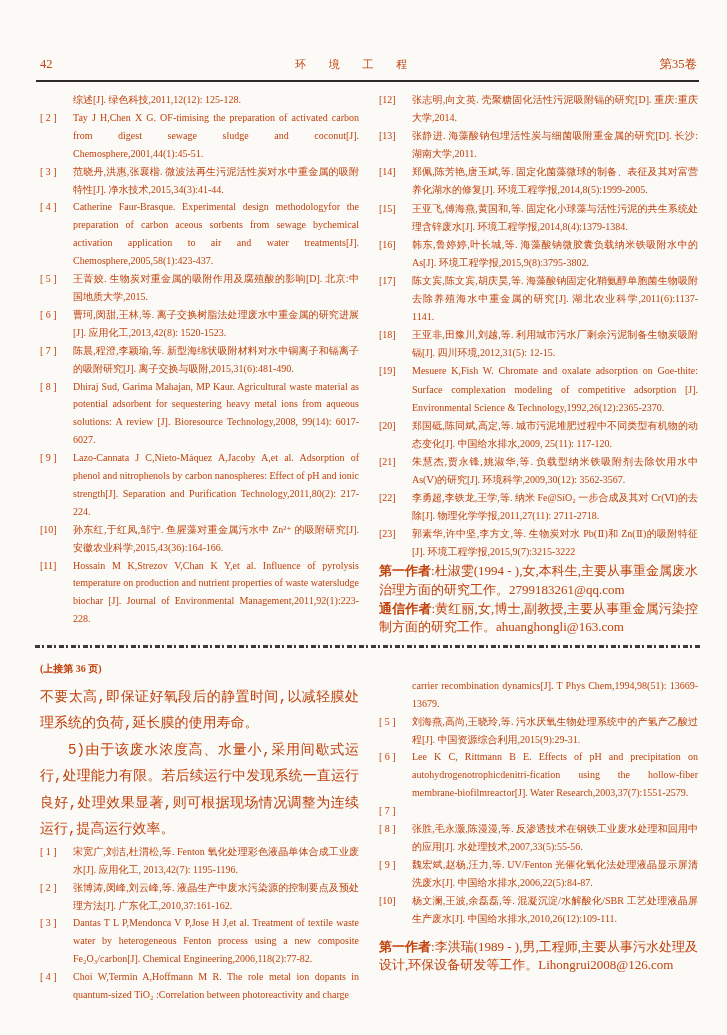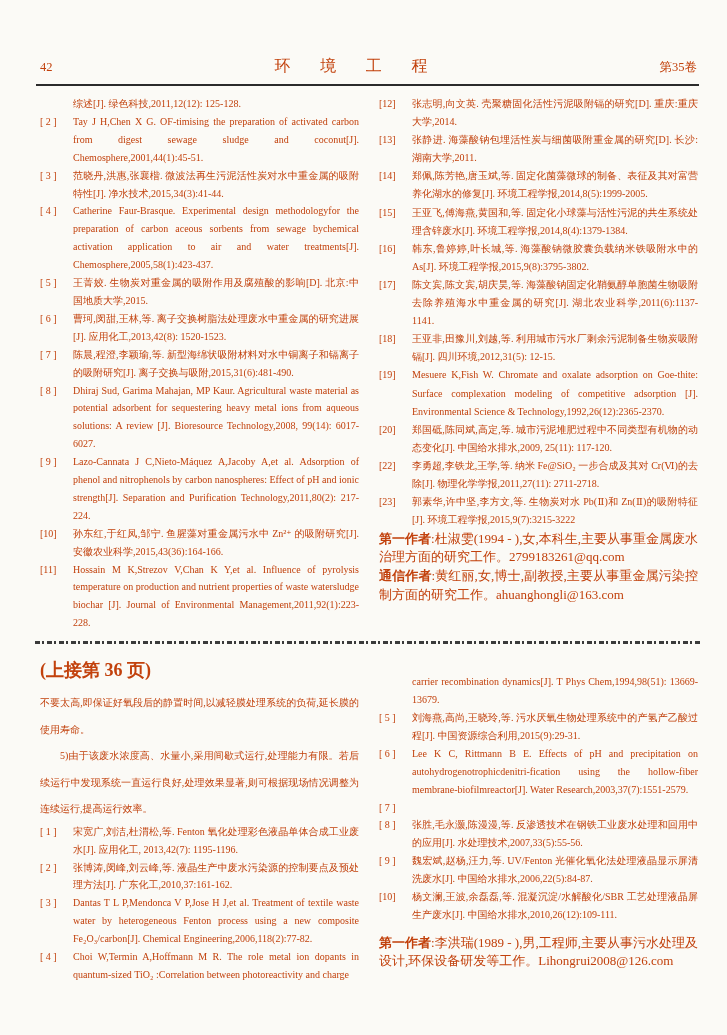--- a/index.html
+++ b/index.html
@@ -12,21 +12,21 @@
     font-family:"Liberation Serif","DejaVu Serif",serif;
     overflow:hidden;
     box-sizing:border-box;
   }
   
   .hdr {
     display:flex; justify-content:space-between; align-items:baseline;
     margin:56px 30px 0 40px;
     font-size:12.5px;
   }
-  .hdr .journal { letter-spacing:10px; font-size:16px;font-family:Liberation Mono, monospace; }
+  .hdr .journal { letter-spacing:10px; font-size:11px; }
   .hdr-rule {
     margin:7px 28px 0 36px;
     border-top:2.5px solid #2b2b2b;
   }
   
   .cols { display:flex; gap:20px; margin:9px 29px 0 40px; }
   .col { flex:1 1 0; min-width:0; }
   .ref { display:flex; font-size:10px; line-height:17.9px; }
   .ref-num { flex:0 0 33px; white-space:nowrap; }
   .ref-text { flex:1 1 auto; text-align:justify; }
@@ -37,22 +37,22 @@
   
   .dash-div {
     margin:9px 27px 0 35px;
     height:3px;
     background:repeating-linear-gradient(90deg,
       #3a3a3a 0 5px, transparent 5px 7px,
       #3a3a3a 7px 9px, transparent 9px 12px);
   }
   
   .bottom { margin-top:14px; }
-  .marker { font-size:18px; font-weight:bold; margin:0 0 8px 0; }
-  .bodytext { font-size:10px; line-height:26.5px; text-align:justify; }
+  .marker { font-size:10px; font-weight:bold; margin:0 0 8px 0; }
+  .bodytext { font-size:14px; line-height:26.5px; text-align:justify;font-family:Liberation Mono, monospace; }
   .bodytext.indent { text-indent:2em; }
   .refhead { text-align:center; font-weight:bold; font-size:12px; margin:9px 0 7px 0; }
   .col-bot-right { padding-top:15px; }
   .anote2 { margin-top:10px; }
 </style>
 </head>
 <body>
 
 <div class="page">
 
@@ -141,20 +141,24 @@
         </div>
       <div class="ref">
           <span class="ref-num">[19]</span>
           <span class="ref-text">Mesuere K,Fish W. Chromate and oxalate adsorption on Goe-thite: Surface complexation modeling of competitive adsorption [J]. Environmental Science &amp; Technology,1992,26(12):2365-2370.</span>
         </div>
       <div class="ref">
           <span class="ref-num">[20]</span>
           <span class="ref-text">郑国砥,陈同斌,高定,等. 城市污泥堆肥过程中不同类型有机物的动态变化[J]. 中国给水排水,2009, 25(11): 117-120.</span>
         </div>
       <div class="ref">
+          <span class="ref-num">[21]</span>
+          <span class="ref-text">朱慧杰,贾永锋,姚淑华,等. 负载型纳米铁吸附剂去除饮用水中 As(Ⅴ)的研究[J]. 环境科学,2009,30(12): 3562-3567.</span>
+        </div>
+      <div class="ref">
           <span class="ref-num">[22]</span>
           <span class="ref-text">李勇超,李铁龙,王学,等. 纳米 Fe@SiO₂ 一步合成及其对 Cr(Ⅵ)的去除[J]. 物理化学学报,2011,27(11): 2711-2718.</span>
         </div>
       <div class="ref">
           <span class="ref-num">[23]</span>
           <span class="ref-text">郭素华,许中坚,李方文,等. 生物炭对水 Pb(Ⅱ)和 Zn(Ⅱ)的吸附特征[J]. 环境工程学报,2015,9(7):3215-3222</span>
         </div>
 
       <div class="anote"><b>第一作者</b><span>:杜淑雯(1994 - ),女,本科生,主要从事重金属废水治理方面的研究工作。2799183261@qq.com</span></div>
       <div class="anote"><b>通信作者</b><span>:黄红丽,女,博士,副教授,主要从事重金属污染控制方面的研究工作。ahuanghongli@163.com</span></div>

